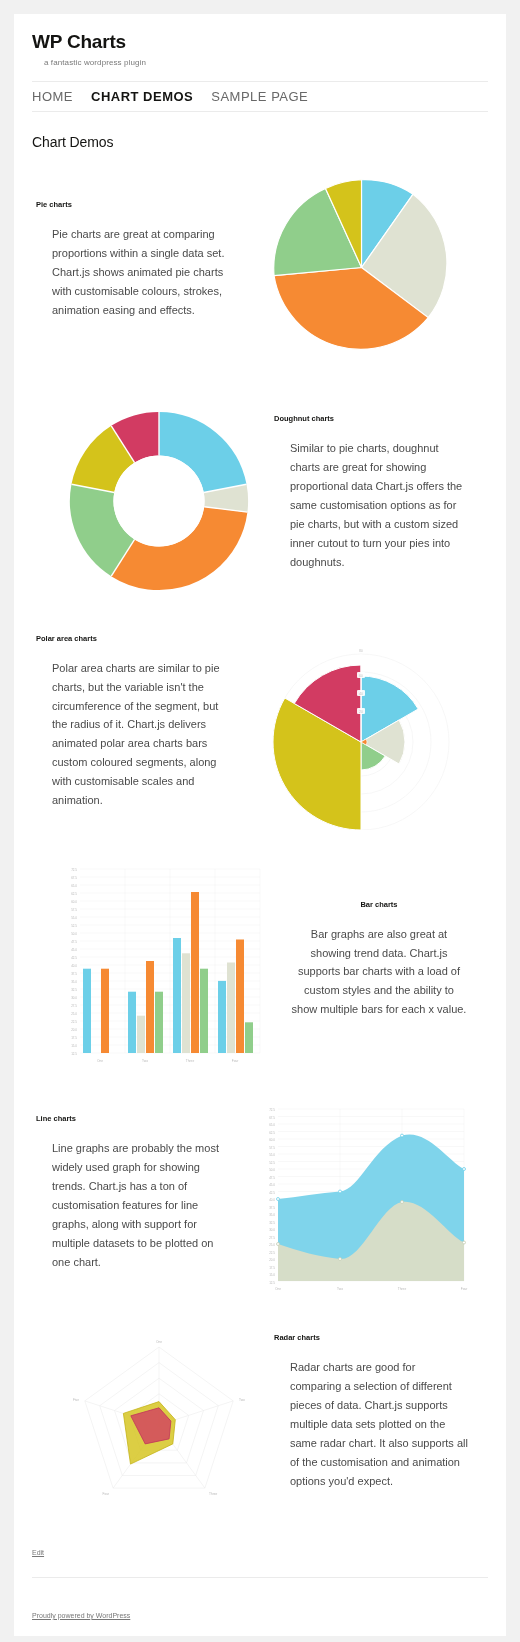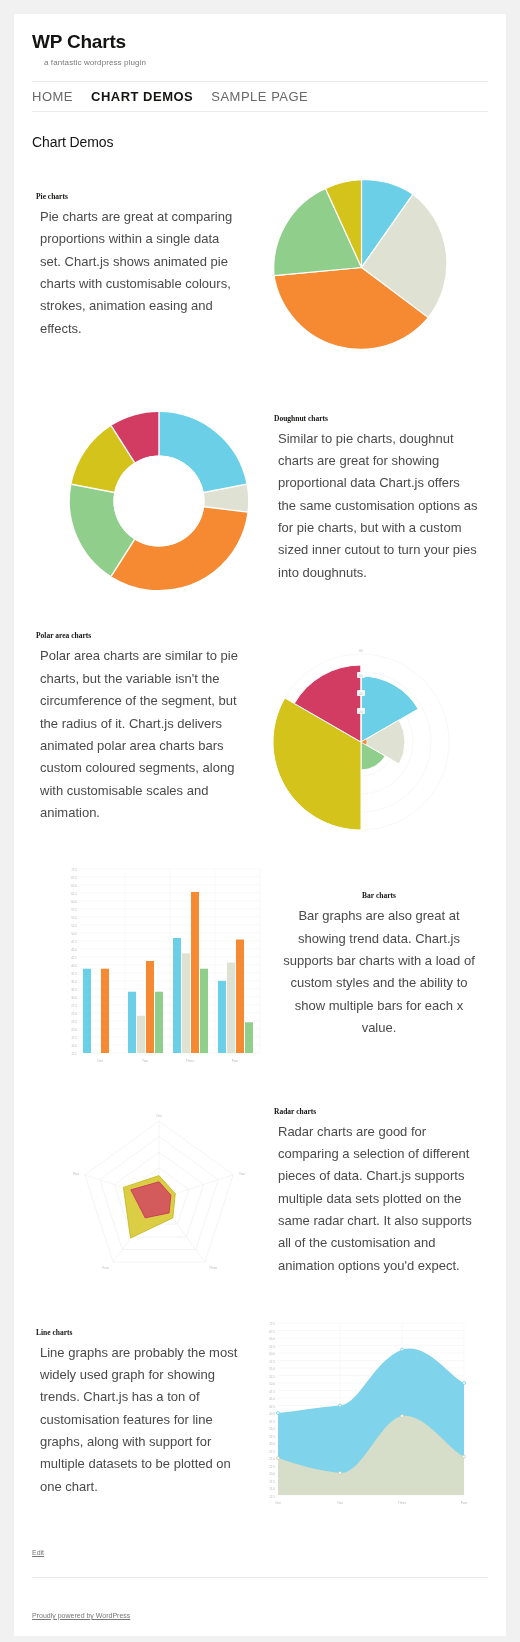--- a/index.html
+++ b/index.html
@@ -78,27 +78,26 @@
     width: 456px;
   }
   .row.reverse { flex-direction: row-reverse; }
 
   .blurb { width: 218px; padding: 0 4px; }
   .blurb h3 {
     font-size: 7.5px;
     font-weight: bold;
     color: #141412;
     margin: 0 0 5px 0;
-    font-family: Liberation Serif, serif;
   }
   .blurb p {
-    font-size: 13px;
+    font-size: 11px;
     line-height: 1.72;
     color: #4a4a4a;
-    margin: 4px;
+    margin: 16px;
   }
   .chart-cell {
     width: 222px;
     display: flex;
     align-items: center;
     justify-content: center;
   }
 
   
   .edit-wrap {
@@ -344,60 +343,20 @@
                 <rect x="175" y="97.5" width="8" height="90.5" fill="#dfe2d2"></rect>
                 <rect x="184" y="74.5" width="8" height="113.5" fill="#f68a33"></rect>
                 <rect x="193" y="157.3" width="8" height="30.7" fill="#90ce8b"></rect>
               </g>
 
               <g>
                 <text class="axlabel" x="48" y="197" text-anchor="middle">One</text>
                 <text class="axlabel" x="93" y="197" text-anchor="middle">Two</text>
                 <text class="axlabel" x="138" y="197" text-anchor="middle">Three</text>
                 <text class="axlabel" x="183" y="197" text-anchor="middle">Four</text>
-              </g>
-            </svg>
-          </div>
-        </div>
-      </div>
-
-      <div class="section" style="margin-top:24px;">
-        <div class="row reverse" style="height:190px;">
-          <div class="blurb">
-            <h3>Radar charts</h3>
-            <p>Radar charts are good for comparing a selection of different pieces of data. Chart.js supports multiple data sets plotted on the same radar chart. It also supports all of the customisation and animation options you'd expect.</p>
-          </div>
-          <div class="chart-cell">
-            <svg width="205" height="185" viewBox="0 0 205 185">
-              <g transform="translate(102,98)">
-
-                <g fill="none" stroke="#e8e8e8" stroke-width="0.5">
-                  <polygon points="0,-78 74.2,-24.1 45.9,63.1 -45.9,63.1 -74.2,-24.1"></polygon>
-                  <polygon points="0,-62.4 59.3,-19.3 36.7,50.5 -36.7,50.5 -59.3,-19.3"></polygon>
-                  <polygon points="0,-46.8 44.5,-14.5 27.5,37.9 -27.5,37.9 -44.5,-14.5"></polygon>
-                  <polygon points="0,-31.2 29.7,-9.6 18.4,25.2 -18.4,25.2 -29.7,-9.6"></polygon>
-                  <polygon points="0,-15.6 14.8,-4.8 9.2,12.6 -9.2,12.6 -14.8,-4.8"></polygon>
-                </g>
-                <g stroke="#e8e8e8" stroke-width="0.5">
-                  <line x1="0" y1="0" x2="0" y2="-78"></line>
-                  <line x1="0" y1="0" x2="74.2" y2="-24.1"></line>
-                  <line x1="0" y1="0" x2="45.9" y2="63.1"></line>
-                  <line x1="0" y1="0" x2="-45.9" y2="63.1"></line>
-                  <line x1="0" y1="0" x2="-74.2" y2="-24.1"></line>
-                </g>
-
-                <polygon points="0,-23.4 16.3,-5.3 13.8,18.9 -28.5,39.1 -35.6,-11.6" fill="#d4c31b" fill-opacity="0.82" stroke="#c4b418" stroke-width="0.8"></polygon>
-
-                <polygon points="0,-17.2 11.9,-3.9 10.1,13.9 -13.8,18.9 -28.2,-9.2" fill="#d23b62" fill-opacity="0.78" stroke="#c2355a" stroke-width="0.8"></polygon>
-
-                <text class="axlabel" x="0" y="-82" text-anchor="middle">One</text>
-                <text class="axlabel" x="80" y="-24" text-anchor="start">Two</text>
-                <text class="axlabel" x="50" y="70" text-anchor="start">Three</text>
-                <text class="axlabel" x="-50" y="70" text-anchor="end">Four</text>
-                <text class="axlabel" x="-80" y="-24" text-anchor="end">Five</text>
               </g>
             </svg>
           </div>
         </div>
       </div>
 
       <div class="section" style="margin-top:26px;">
         <div class="row" style="height:200px;">
           <div class="blurb">
             <h3>Line charts</h3>
@@ -481,20 +440,60 @@
                 <text class="axlabel" x="26" y="187" text-anchor="middle">One</text>
                 <text class="axlabel" x="88" y="187" text-anchor="middle">Two</text>
                 <text class="axlabel" x="150" y="187" text-anchor="middle">Three</text>
                 <text class="axlabel" x="212" y="187" text-anchor="middle">Four</text>
               </g>
             </svg>
           </div>
         </div>
       </div>
 
+      <div class="section" style="margin-top:24px;">
+        <div class="row reverse" style="height:190px;">
+          <div class="blurb">
+            <h3>Radar charts</h3>
+            <p>Radar charts are good for comparing a selection of different pieces of data. Chart.js supports multiple data sets plotted on the same radar chart. It also supports all of the customisation and animation options you'd expect.</p>
+          </div>
+          <div class="chart-cell">
+            <svg width="205" height="185" viewBox="0 0 205 185">
+              <g transform="translate(102,98)">
+
+                <g fill="none" stroke="#e8e8e8" stroke-width="0.5">
+                  <polygon points="0,-78 74.2,-24.1 45.9,63.1 -45.9,63.1 -74.2,-24.1"></polygon>
+                  <polygon points="0,-62.4 59.3,-19.3 36.7,50.5 -36.7,50.5 -59.3,-19.3"></polygon>
+                  <polygon points="0,-46.8 44.5,-14.5 27.5,37.9 -27.5,37.9 -44.5,-14.5"></polygon>
+                  <polygon points="0,-31.2 29.7,-9.6 18.4,25.2 -18.4,25.2 -29.7,-9.6"></polygon>
+                  <polygon points="0,-15.6 14.8,-4.8 9.2,12.6 -9.2,12.6 -14.8,-4.8"></polygon>
+                </g>
+                <g stroke="#e8e8e8" stroke-width="0.5">
+                  <line x1="0" y1="0" x2="0" y2="-78"></line>
+                  <line x1="0" y1="0" x2="74.2" y2="-24.1"></line>
+                  <line x1="0" y1="0" x2="45.9" y2="63.1"></line>
+                  <line x1="0" y1="0" x2="-45.9" y2="63.1"></line>
+                  <line x1="0" y1="0" x2="-74.2" y2="-24.1"></line>
+                </g>
+
+                <polygon points="0,-23.4 16.3,-5.3 13.8,18.9 -28.5,39.1 -35.6,-11.6" fill="#d4c31b" fill-opacity="0.82" stroke="#c4b418" stroke-width="0.8"></polygon>
+
+                <polygon points="0,-17.2 11.9,-3.9 10.1,13.9 -13.8,18.9 -28.2,-9.2" fill="#d23b62" fill-opacity="0.78" stroke="#c2355a" stroke-width="0.8"></polygon>
+
+                <text class="axlabel" x="0" y="-82" text-anchor="middle">One</text>
+                <text class="axlabel" x="80" y="-24" text-anchor="start">Two</text>
+                <text class="axlabel" x="50" y="70" text-anchor="start">Three</text>
+                <text class="axlabel" x="-50" y="70" text-anchor="end">Four</text>
+                <text class="axlabel" x="-80" y="-24" text-anchor="end">Five</text>
+              </g>
+            </svg>
+          </div>
+        </div>
+      </div>
+
     </div>
 
     <div class="edit-wrap">
       <a class="edit-link">Edit</a>
     </div>
 
     <div class="site-footer">
       <a class="footer-credit">Proudly powered by WordPress</a>
     </div>
 

